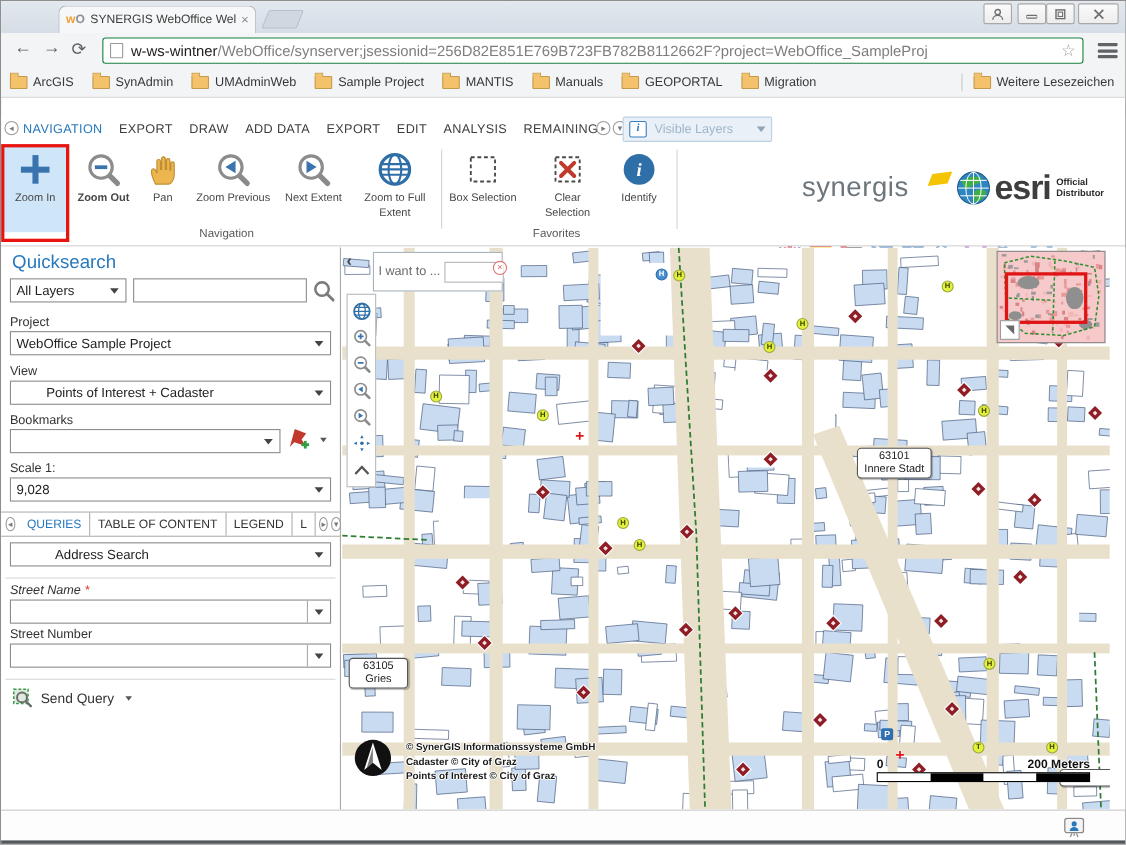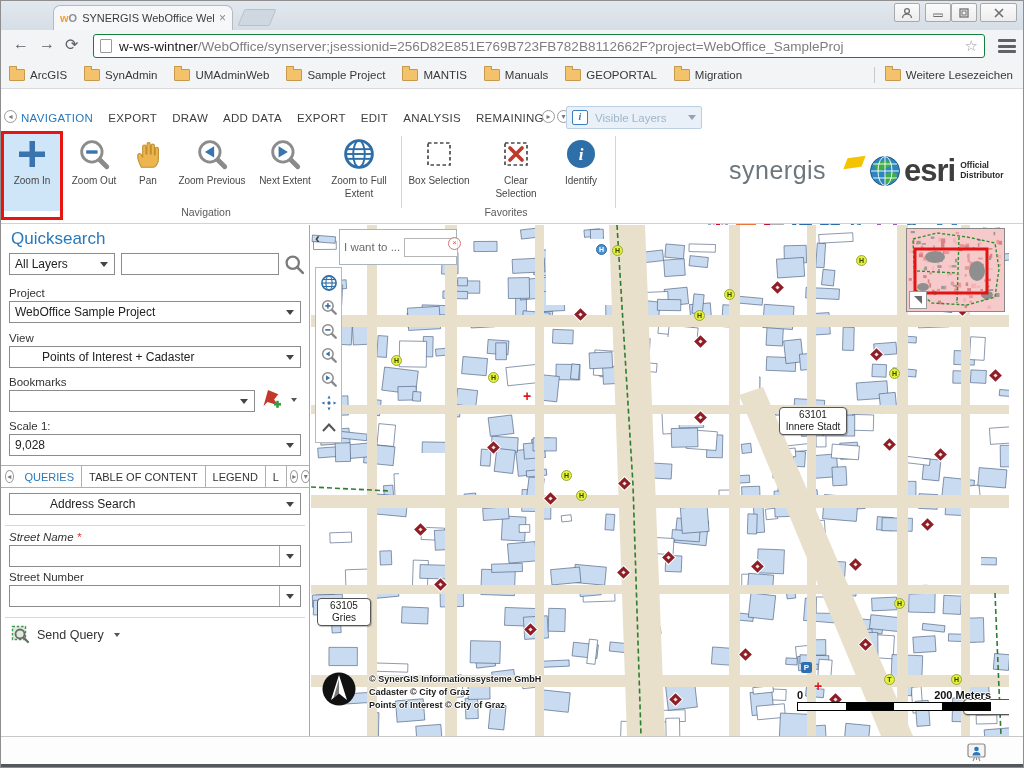--- a/index.html
+++ b/index.html
@@ -294,21 +294,21 @@
     <div class="rbtn" id="btn-zoomin" style="left:2px;width:58px;">
       <span class="ric">
           <svg width="30" height="30">
             <rect x="12.5" y="2" width="5.5" height="26" fill="#3a74ae"></rect>
             <rect x="2" y="12.5" width="26" height="5.5" fill="#3a74ae"></rect>
           </svg>
         </span>
       <span class="rlb">Zoom In</span>
     </div>
     <div id="annotation-highlight"></div>
-    <div class="rbtn" style="left:64px;width:58px;">
+    <div class="rbtn" style="left:64px;width:58px;font-weight:bold;">
       <span class="ric">
           <svg width="34" height="34" viewBox="0 0 24 24">
             <line x1="15.5" y1="15.5" x2="21" y2="21" stroke="#8a8a8a" stroke-width="3.4" stroke-linecap="round"></line>
             <circle cx="10.5" cy="10.5" r="7.2" fill="#fff" stroke="#8c8c8c" stroke-width="2"></circle>
             <rect x="6.5" y="9.4" width="8" height="2.4" fill="#3a74ae"></rect>
           </svg>
         </span>
       <span class="rlb">Zoom Out</span>
     </div>
     <div class="rbtn" style="left:124px;width:46px;">

